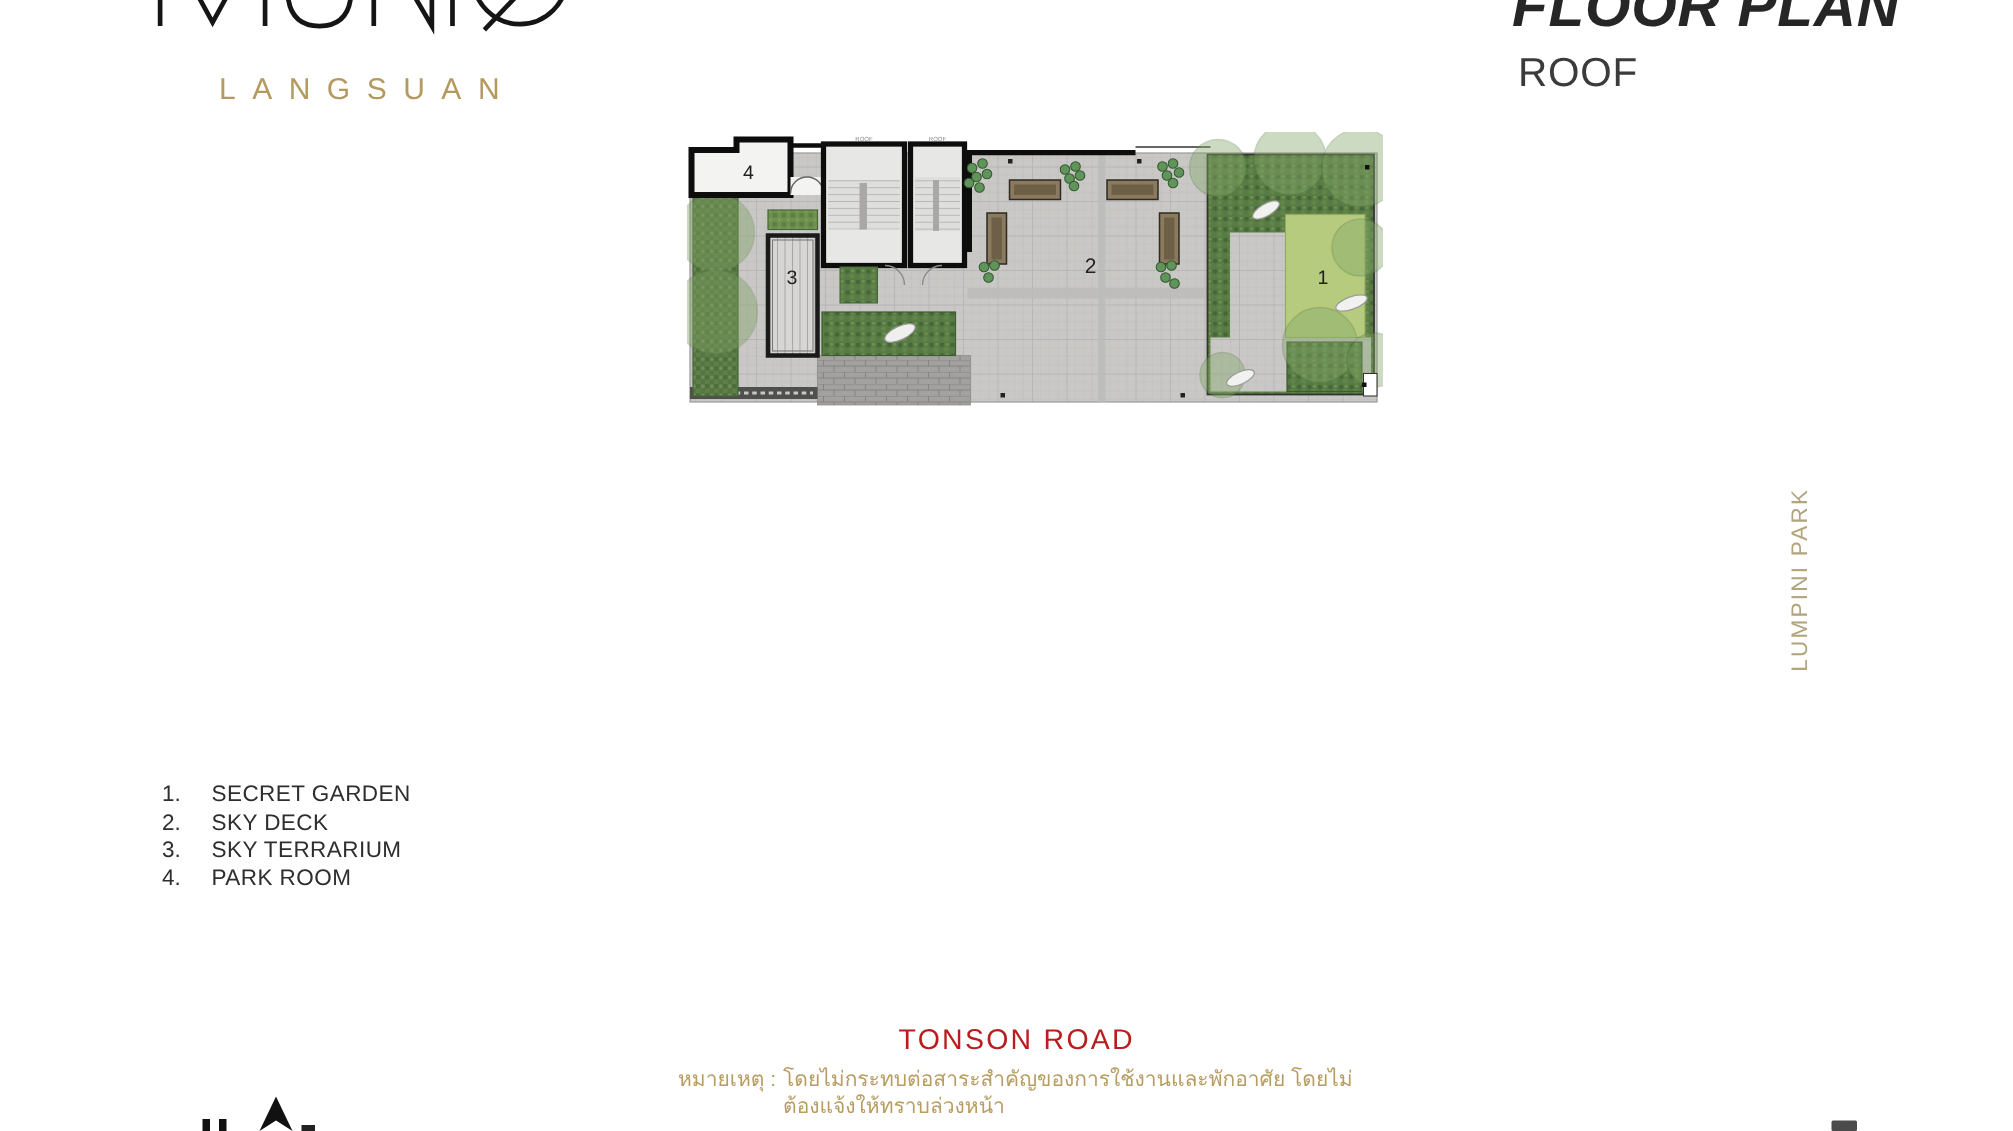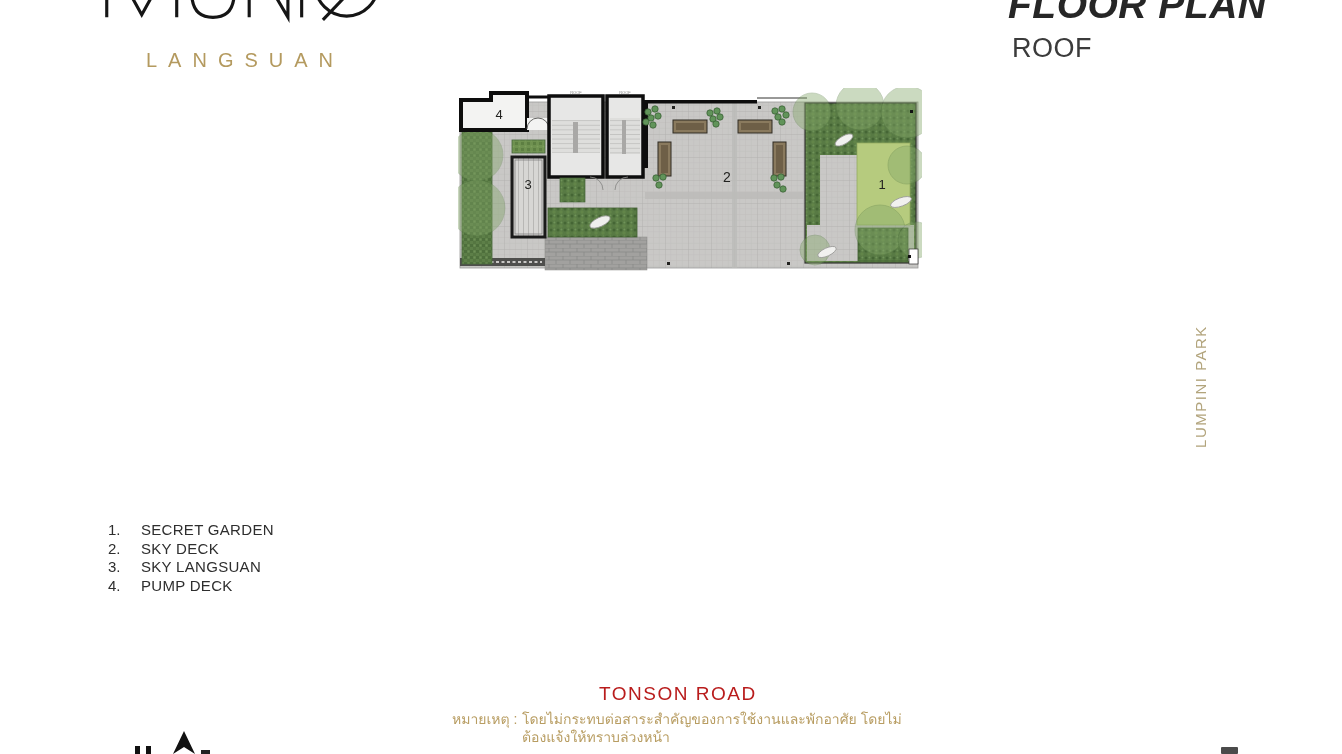--- a/index.html
+++ b/index.html
@@ -238,25 +238,25 @@
     <div class="legend-row">
       <span class="legend-num">1.</span>
       <span class="legend-label">SECRET GARDEN</span>
     </div>
     <div class="legend-row">
       <span class="legend-num">2.</span>
       <span class="legend-label">SKY DECK</span>
     </div>
     <div class="legend-row">
       <span class="legend-num">3.</span>
-      <span class="legend-label">SKY LANGSUAN</span>
+      <span class="legend-label">SKY TERRARIUM</span>
     </div>
     <div class="legend-row">
       <span class="legend-num">4.</span>
-      <span class="legend-label">PUMP DECK</span>
+      <span class="legend-label">PARK ROOM</span>
     </div>
   </div>
 
   <div class="note">
     <span class="note-prefix">หมายเหตุ :</span>
     <div class="note-lines">
       <div>โดยไม่กระทบต่อสาระสำคัญของการใช้งานและพักอาศัย โดยไม่ต้องแจ้งให้ทราบล่วงหน้า</div>
 
     </div>
   </div>

